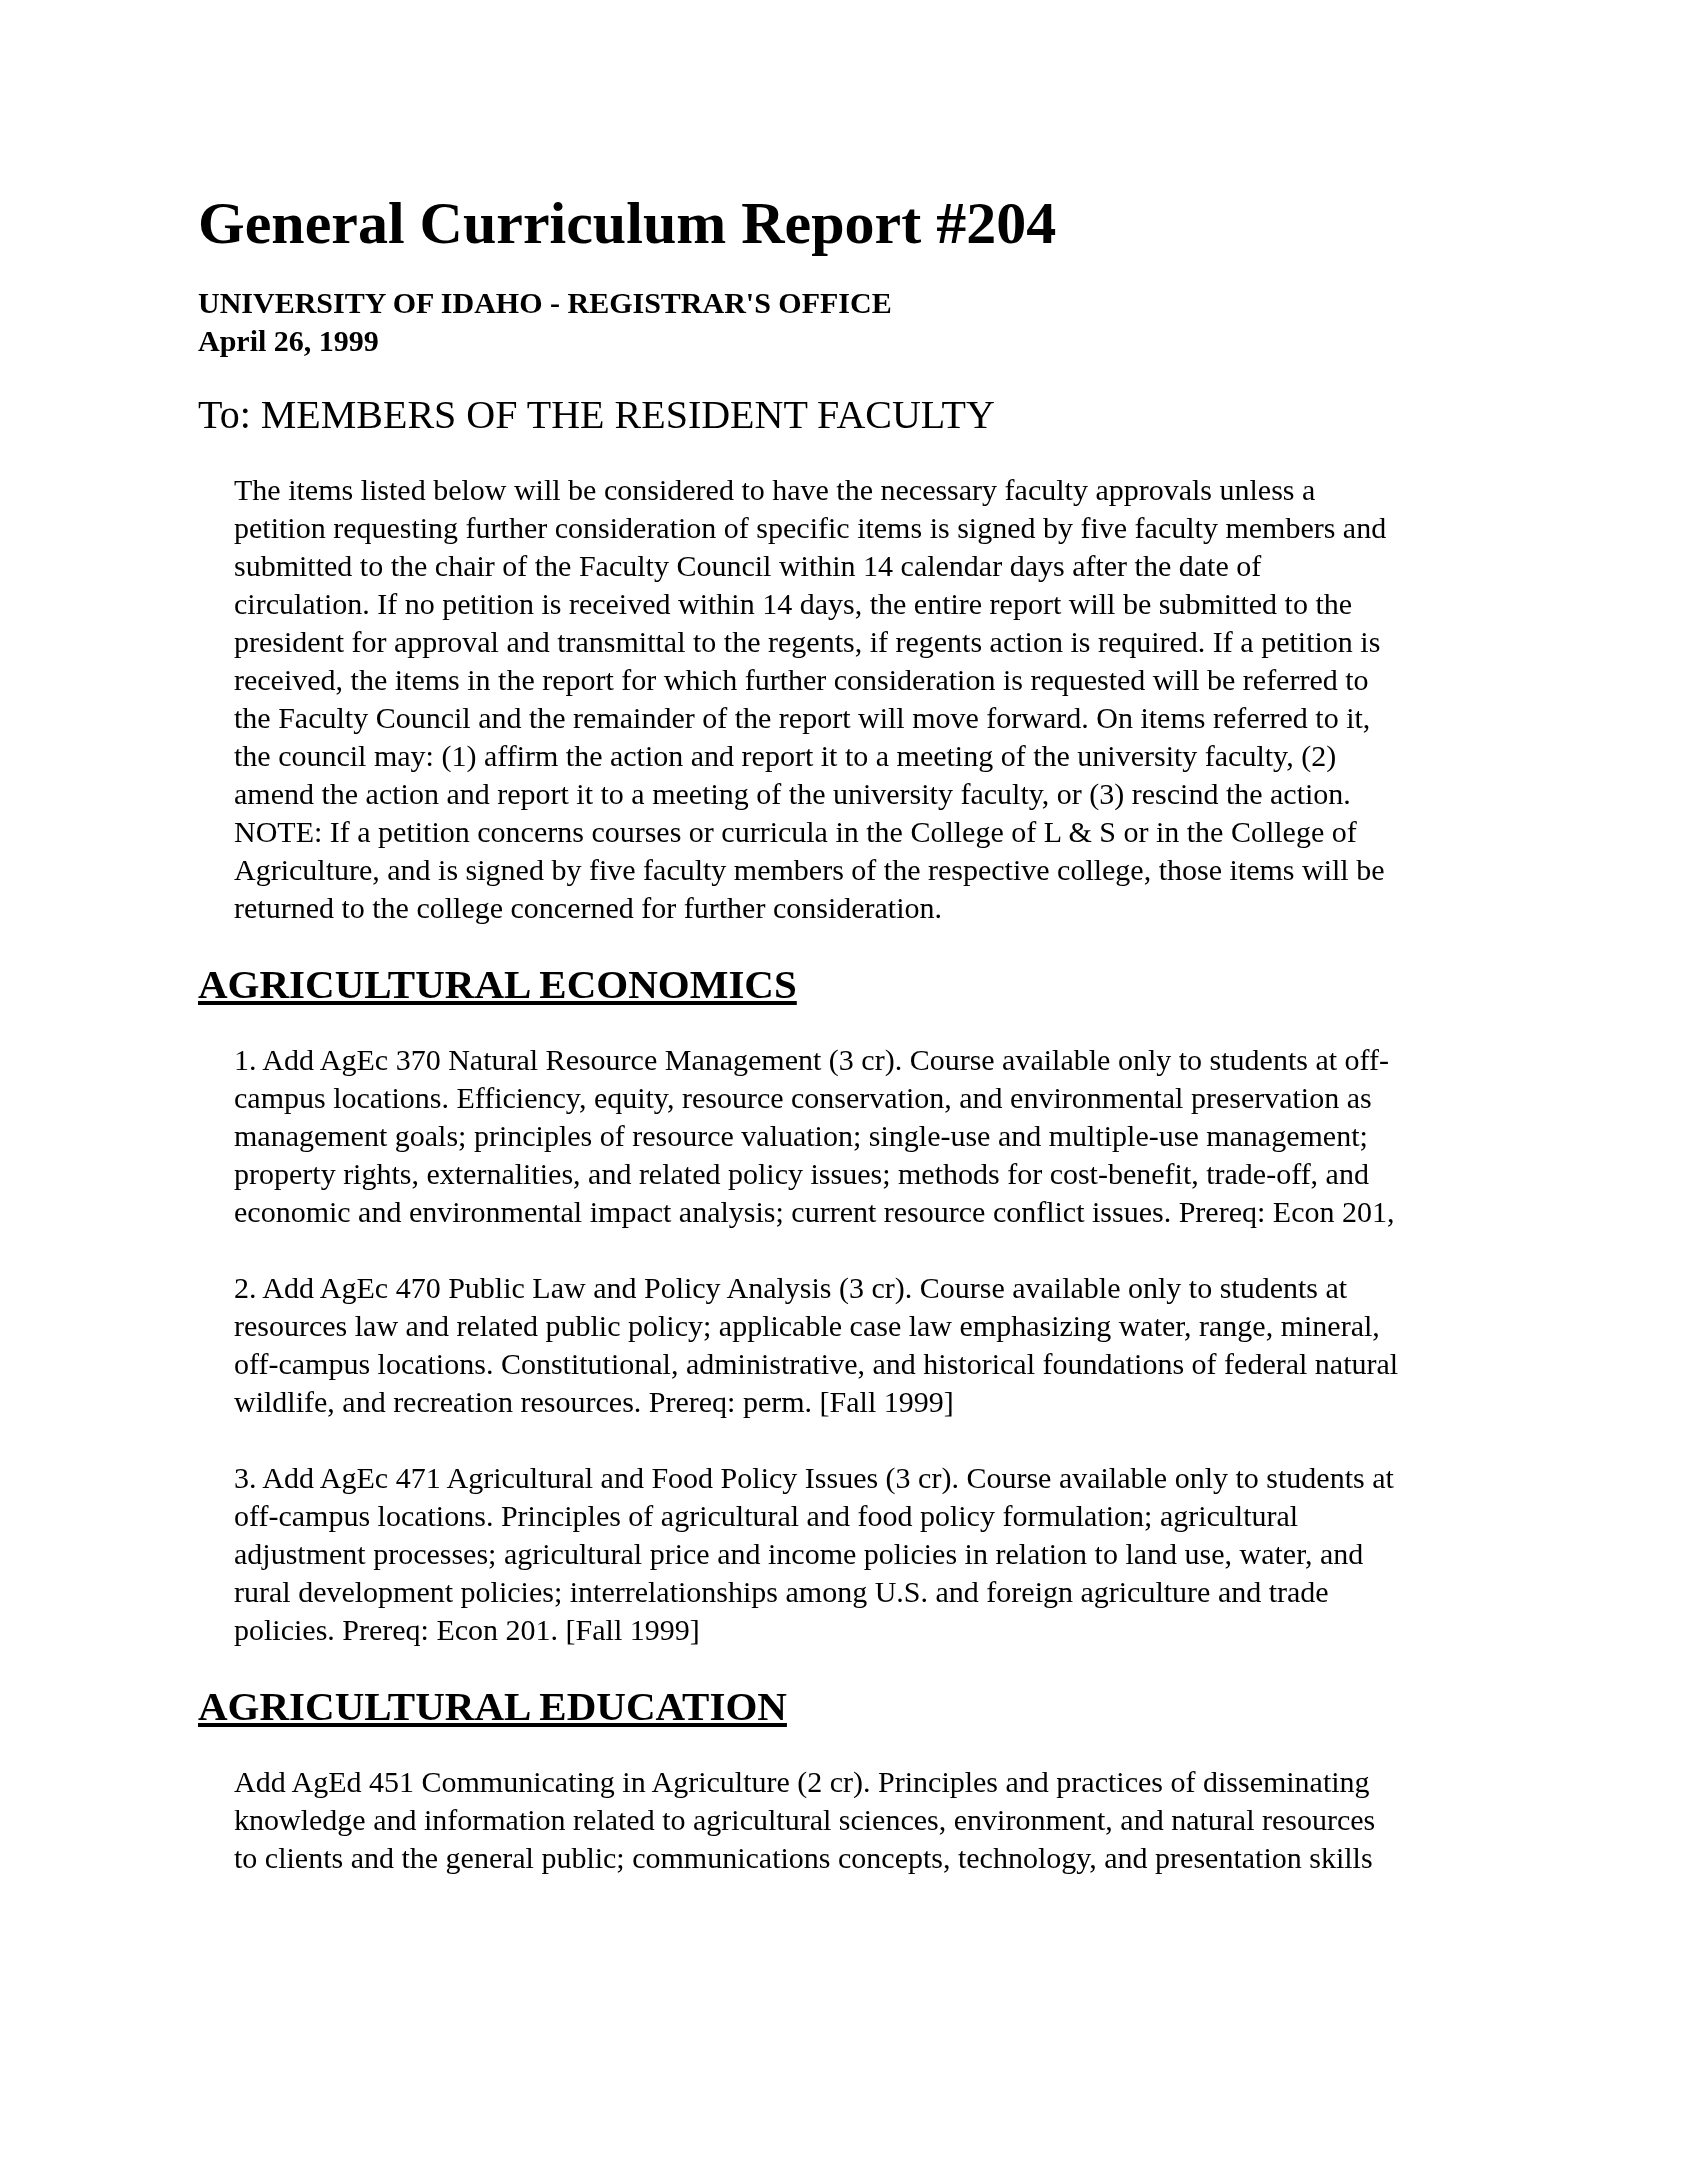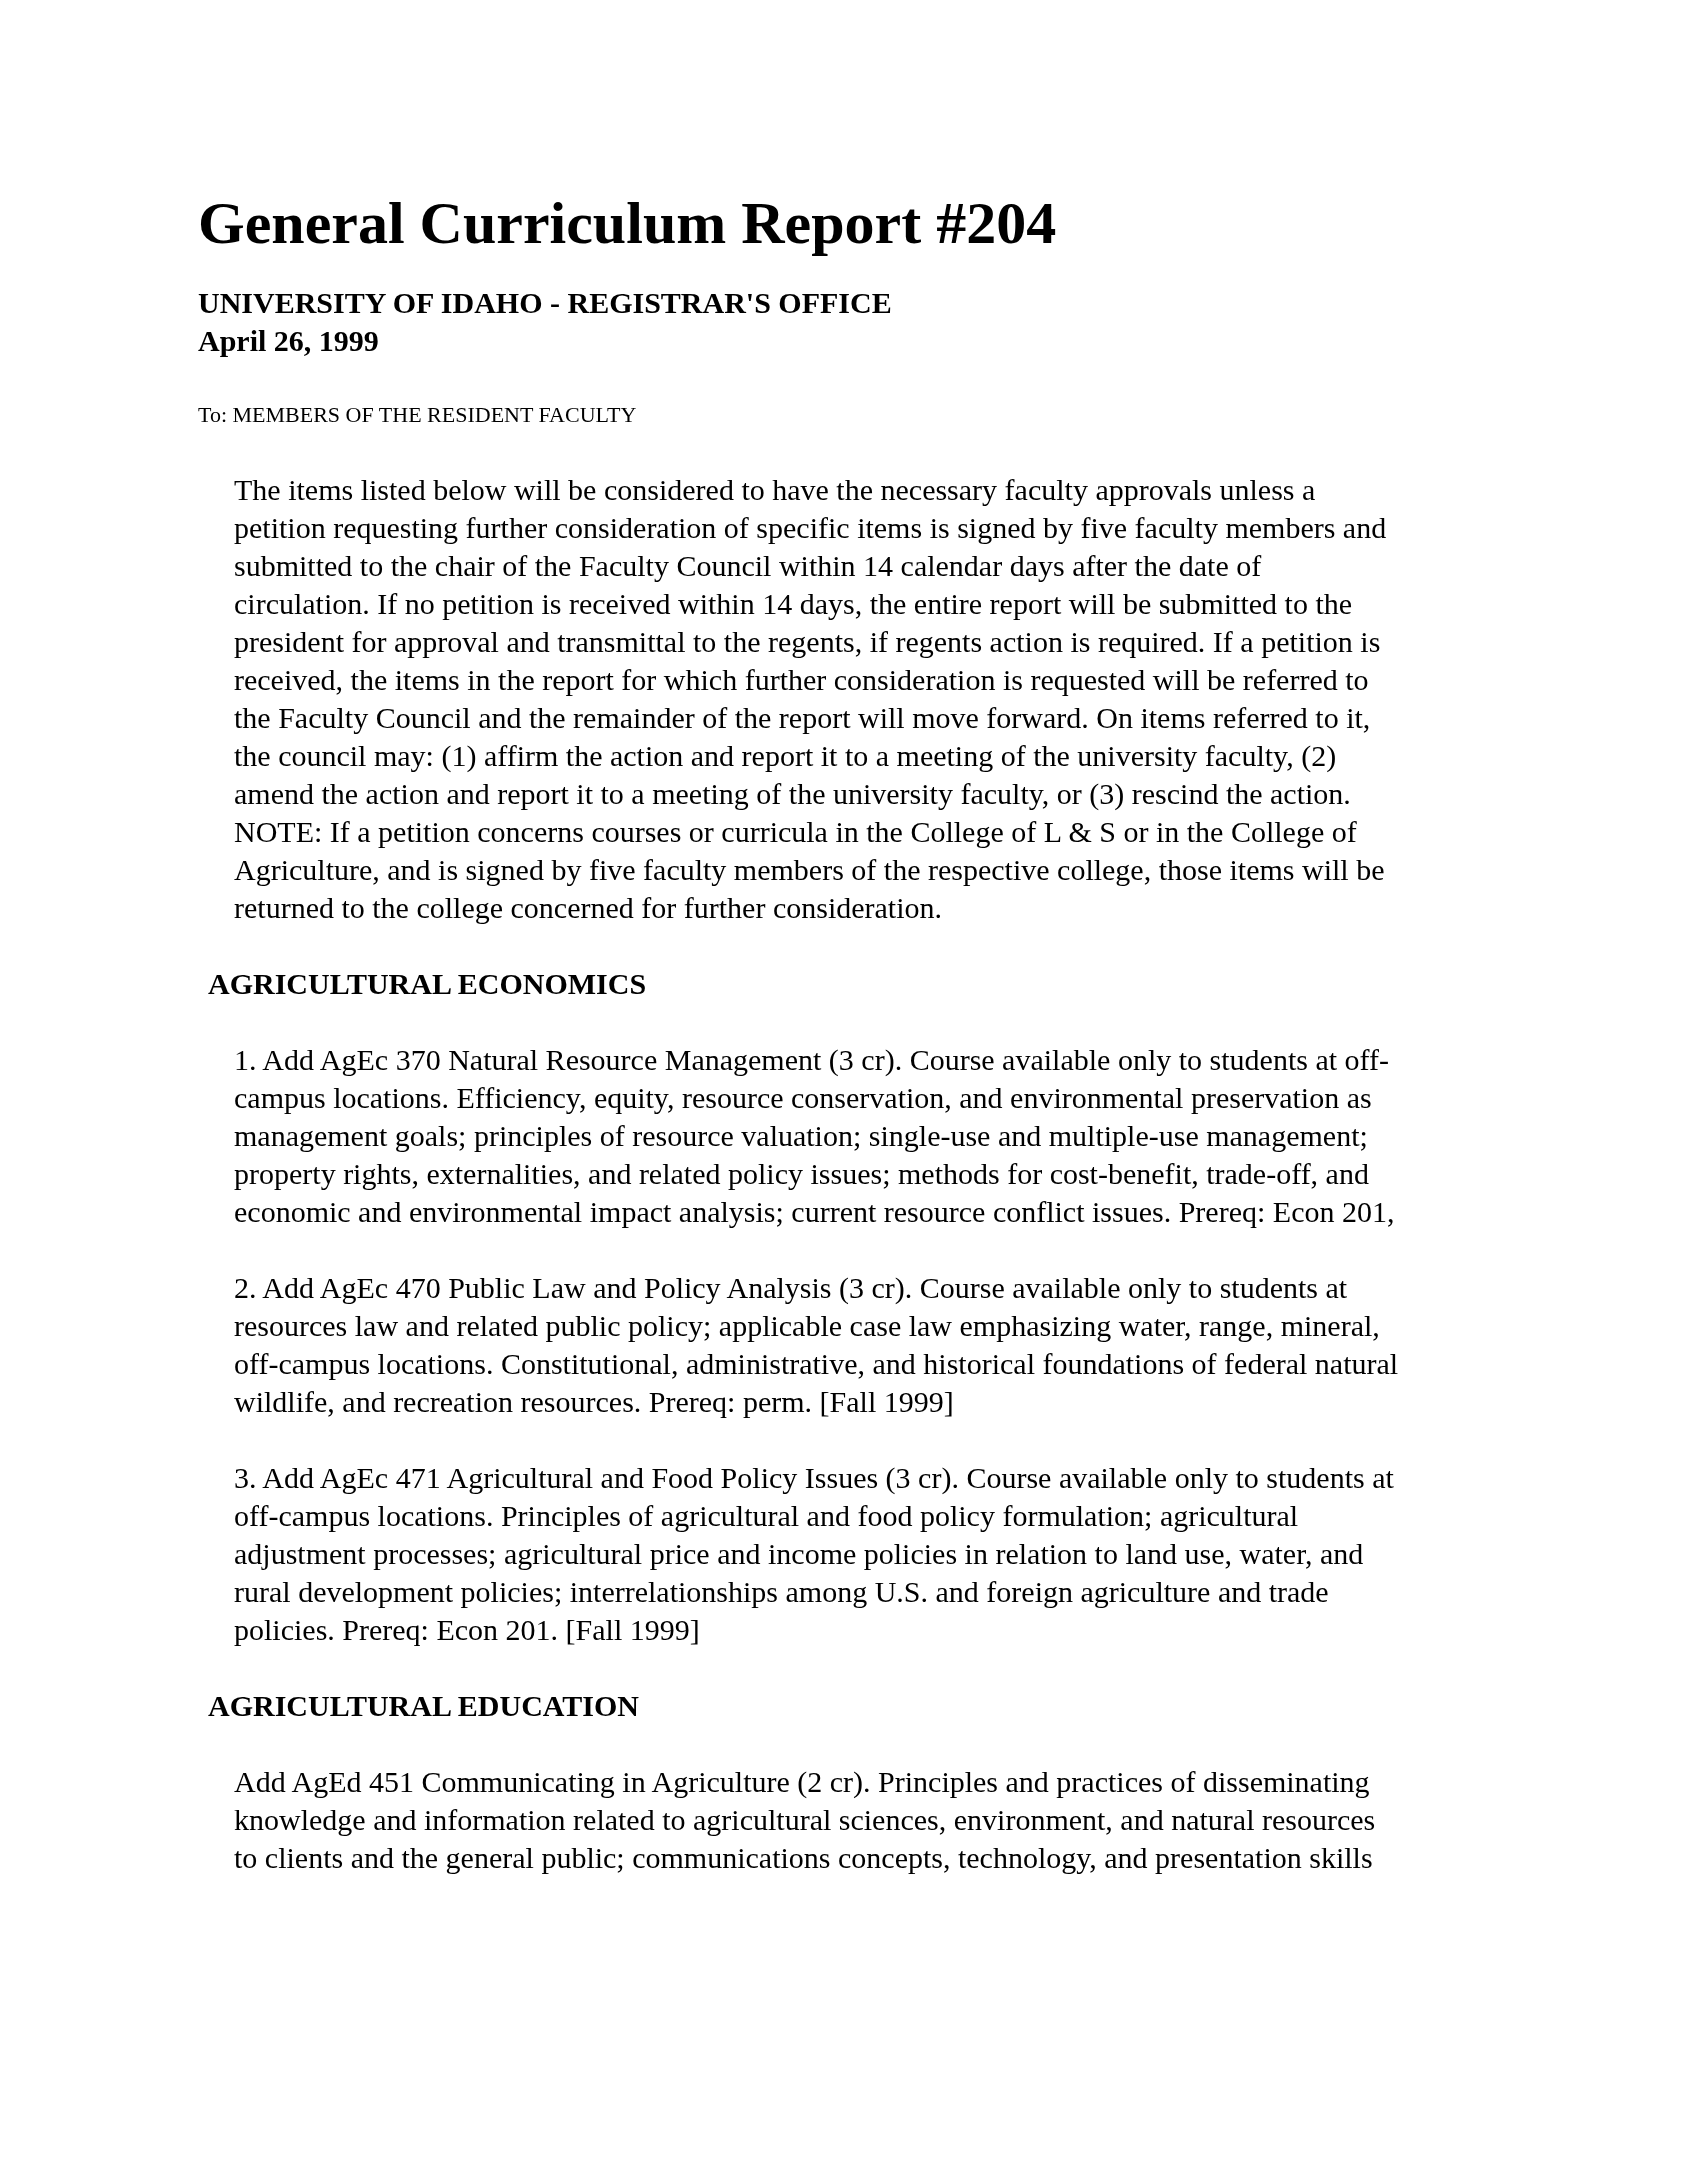--- a/index.html
+++ b/index.html
@@ -37,21 +37,21 @@
       top: 284px;
       font-size: 30px;
       font-weight: bold;
       line-height: 38px;
       white-space: nowrap;
     }
     .to-line {
       position: absolute;
       left: 0;
       top: 396px;
-      font-size: 22px;
+      font-size: 40px;
       line-height: 38px;
       white-space: nowrap;
     }
     .body-flow {
       position: absolute;
       left: 0;
       top: 471px;
       width: 1277px;
       font-size: 30px;
       line-height: 38px;
@@ -59,23 +59,24 @@
     .body-flow p {
       margin: 0 0 38px 0;
     }
     .body-flow .line {
       display: block;
       white-space: nowrap;
       margin-left: 36px;
     }
     .section-heading {
       font-weight: bold;
-      margin: 0 0 38px 10px;
-      font-size: 30px;
+      margin: 0 0 38px 0;
+      font-size: 41px;
       line-height: 38px;
+      text-decoration: underline;
     }
   </style>
 </head>
 <body>
 
 <div class="page">
 
   <h1 class="title">General Curriculum Report #204</h1>
 
   <div class="org-block">

